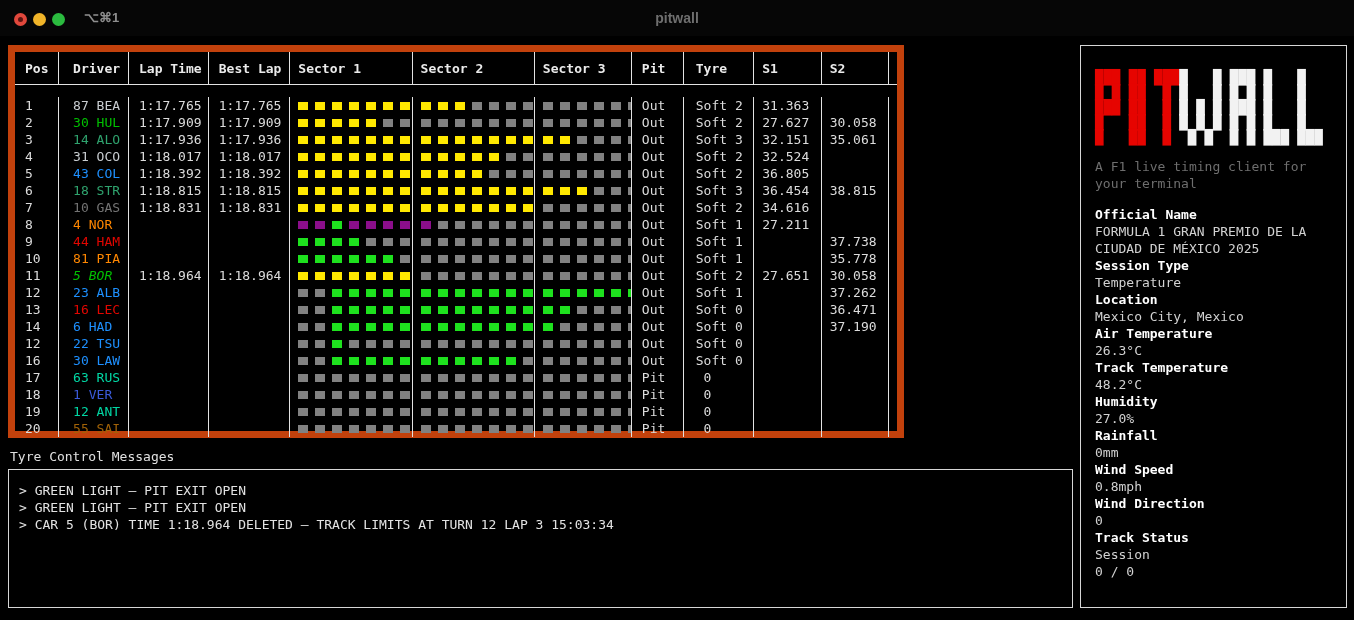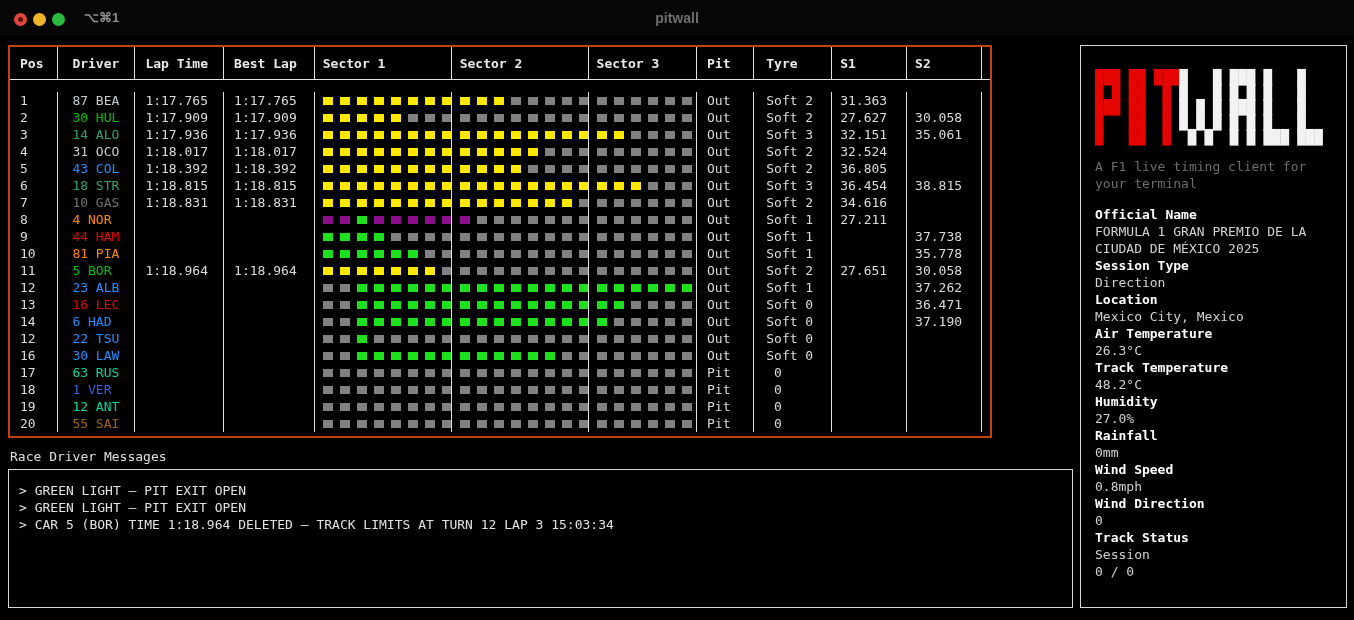--- a/index.html
+++ b/index.html
@@ -10,21 +10,21 @@
   .lights{position:absolute;left:14px;top:13px;display:flex;gap:6px;}
   .light{width:13px;height:13px;border-radius:50%;position:relative;}
   .light.red{background:#e1483c;}
   .light.red::after{content:"";position:absolute;left:4px;top:4px;width:5px;height:5px;border-radius:50%;background:#5d1410;}
   .light.yellow{background:#f0b429;}
   .light.green{background:#2bbb3f;}
   .shortcut{position:absolute;left:84px;top:10px;color:#8e8e8e;font-size:13px;font-weight:bold;font-family:"Liberation Sans",sans-serif;}
   .wintitle{position:absolute;left:0;right:0;top:10px;text-align:center;color:#6e6e6e;font-size:14px;font-weight:bold;font-family:"Liberation Sans",sans-serif;}
 
   
-  .ttable{position:absolute;left:8px;top:45px;width:984px;height:393px;border:2px solid #c2410c;box-sizing:border-box;background:#000;}
+  .ttable{position:absolute;left:8px;top:45px;width:896px;height:393px;border:7px solid #c2410c;box-sizing:border-box;background:#000;}
   .thead{display:flex;height:33px;border-bottom:1px solid #e2e2e2;box-sizing:border-box;}
   .thead .cell{display:flex;align-items:center;color:#eaeaea;font-weight:bold;font-size:13px;}
   .cell{box-sizing:border-box;border-right:1px solid #e2e2e2;padding-left:10px;white-space:pre;overflow:hidden;}
   .cell:last-child{border-right:none;}
   .tbody{padding:12px 0 8px 0;}
   .trow{display:flex;height:17px;}
   .trow .cell{display:flex;align-items:center;color:#dcdcdc;font-size:13px;}
   .c-pos{width:49px;}
   .c-drv{width:78px;padding-left:14px;}
   .c-lap{width:90px;}
@@ -218,21 +218,21 @@
         <div class="cell c-sec2"><span class="block" style="background: rgb(129, 129, 129);"></span><span class="block" style="background: rgb(129, 129, 129);"></span><span class="block" style="background: rgb(129, 129, 129);"></span><span class="block" style="background: rgb(129, 129, 129);"></span><span class="block" style="background: rgb(129, 129, 129);"></span><span class="block" style="background: rgb(129, 129, 129);"></span><span class="block" style="background: rgb(129, 129, 129);"></span><span class="block" style="background: rgb(129, 129, 129);"></span></div>
         <div class="cell c-sec3"><span class="block" style="background: rgb(129, 129, 129);"></span><span class="block" style="background: rgb(129, 129, 129);"></span><span class="block" style="background: rgb(129, 129, 129);"></span><span class="block" style="background: rgb(129, 129, 129);"></span><span class="block" style="background: rgb(129, 129, 129);"></span><span class="block" style="background: rgb(129, 129, 129);"></span></div>
         <div class="cell c-pit">Out</div>
         <div class="cell c-tyre">Soft 1</div>
         <div class="cell c-s1"></div>
         <div class="cell c-s2">35.778</div>
         <div class="cell c-s3">26.703</div>
       </div>
       <div class="trow">
         <div class="cell c-pos">11</div>
-        <div class="cell c-drv" style="color: rgb(0, 192, 0);">5 BOR</div>
+        <div class="cell c-drv" style="color: rgb(0, 192, 0); font-style: italic;">5 BOR</div>
         <div class="cell c-lap">1:18.964</div>
         <div class="cell c-best">1:18.964</div>
         <div class="cell c-sec1"><span class="block" style="background: rgb(255, 232, 0);"></span><span class="block" style="background: rgb(255, 232, 0);"></span><span class="block" style="background: rgb(255, 232, 0);"></span><span class="block" style="background: rgb(255, 232, 0);"></span><span class="block" style="background: rgb(255, 232, 0);"></span><span class="block" style="background: rgb(255, 232, 0);"></span><span class="block" style="background: rgb(255, 232, 0);"></span><span class="block" style="background: rgb(129, 129, 129);"></span></div>
         <div class="cell c-sec2"><span class="block" style="background: rgb(129, 129, 129);"></span><span class="block" style="background: rgb(129, 129, 129);"></span><span class="block" style="background: rgb(129, 129, 129);"></span><span class="block" style="background: rgb(129, 129, 129);"></span><span class="block" style="background: rgb(129, 129, 129);"></span><span class="block" style="background: rgb(129, 129, 129);"></span><span class="block" style="background: rgb(129, 129, 129);"></span><span class="block" style="background: rgb(129, 129, 129);"></span></div>
         <div class="cell c-sec3"><span class="block" style="background: rgb(129, 129, 129);"></span><span class="block" style="background: rgb(129, 129, 129);"></span><span class="block" style="background: rgb(129, 129, 129);"></span><span class="block" style="background: rgb(129, 129, 129);"></span><span class="block" style="background: rgb(129, 129, 129);"></span><span class="block" style="background: rgb(129, 129, 129);"></span></div>
         <div class="cell c-pit">Out</div>
         <div class="cell c-tyre">Soft 2</div>
         <div class="cell c-s1">27.651</div>
         <div class="cell c-s2">30.058</div>
         <div class="cell c-s3">21.255</div>
@@ -359,21 +359,21 @@
         <div class="cell c-sec3"><span class="block" style="background: rgb(129, 129, 129);"></span><span class="block" style="background: rgb(129, 129, 129);"></span><span class="block" style="background: rgb(129, 129, 129);"></span><span class="block" style="background: rgb(129, 129, 129);"></span><span class="block" style="background: rgb(129, 129, 129);"></span><span class="block" style="background: rgb(129, 129, 129);"></span></div>
         <div class="cell c-pit">Pit</div>
         <div class="cell c-tyre"> 0</div>
         <div class="cell c-s1"></div>
         <div class="cell c-s2"></div>
         <div class="cell c-s3"></div>
       </div>
     </div>
 </div>
 
-<div class="rc-label">Race Driver Messages</div>
+<div class="rc-label">Tyre Control Messages</div>
 <div class="rc-box">
     <div class="rc-msg">&gt; GREEN LIGHT — PIT EXIT OPEN</div>
     <div class="rc-msg">&gt; GREEN LIGHT — PIT EXIT OPEN</div>
     <div class="rc-msg">&gt; CAR 5 (BOR) TIME 1:18.964 DELETED — TRACK LIMITS AT TURN 12 LAP 3 15:03:34</div>
   </div>
 
 <div class="panel">
   <pre class="logo red">███ ██ ███
 █ █ ██  █ 
 ███ ██  █ 
@@ -381,21 +381,21 @@
 █   ██  █ </pre><pre class="logo white">█   █ ███ █   █  
 █   █ █ █ █   █  
 █ █ █ ███ █   █  
 █ █ █ █ █ █   █  
  █ █  █ █ ███ ███</pre>
   <div class="tagline">A F1 live timing client for your terminal</div>
   <div class="fields">
       <div class="f-label">Official Name</div>
       <div class="f-value">FORMULA 1 GRAN PREMIO DE LA CIUDAD DE MÉXICO 2025</div>
       <div class="f-label">Session Type</div>
-      <div class="f-value">Direction</div>
+      <div class="f-value">Temperature</div>
       <div class="f-label">Location</div>
       <div class="f-value">Mexico City, Mexico</div>
       <div class="f-label">Air Temperature</div>
       <div class="f-value">26.3°C</div>
       <div class="f-label">Track Temperature</div>
       <div class="f-value">48.2°C</div>
       <div class="f-label">Humidity</div>
       <div class="f-value">27.0%</div>
       <div class="f-label">Rainfall</div>
       <div class="f-value">0mm</div>

